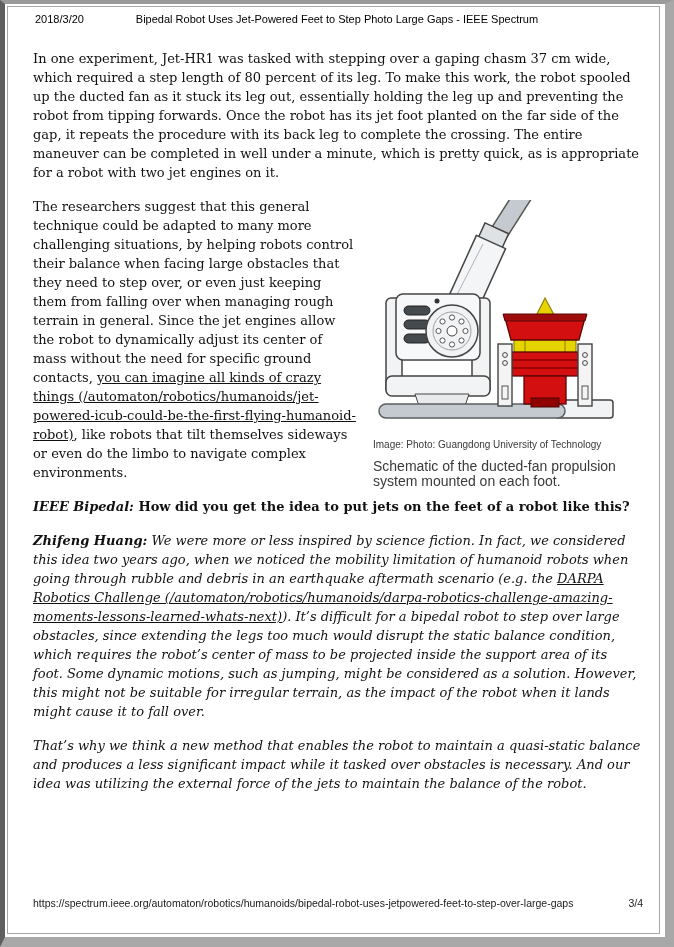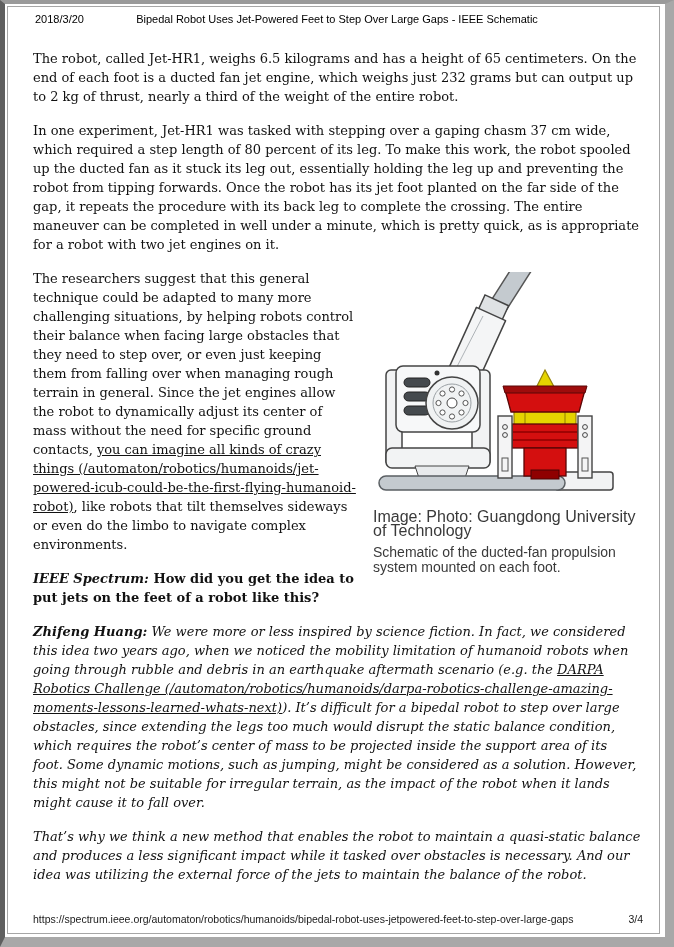--- a/index.html
+++ b/index.html
@@ -17,46 +17,45 @@
   .hdr{position:relative; height:16px; margin-bottom:20px;
     font-family:"Liberation Sans", sans-serif; font-size:11px; color:#000;}
   .hdr .date{position:absolute; left:2px; top:0;}
   .hdr .title{position:absolute; left:0; right:0; top:0; text-align:center;}
   .body-text{font-size:13px; line-height:19px;}
   .body-text p{margin:0 0 15px 0;}
   a.plink{color:#111; text-decoration:underline; cursor:pointer;margin-top:40px;}
   .fig{float:right; width:268px; margin:3px 0 4px 14px;
     font-family:"Liberation Sans", sans-serif;}
   .fig svg{display:block; width:268px; height:228px;}
-  .fig .cap1{margin-top:10px; font-size:16px; color:#3a3a3a; line-height:14px;}
+  .fig .cap1{margin-top:10px; font-size:10px; color:#3a3a3a; line-height:14px;}
   .fig .cap2{margin-top:7px; font-size:14px; color:#3a3a3a; line-height:15px;}
   .q{font-weight:bold; margin:22px 0 15px 0;}
   .q .spk{font-style:italic;}
   .ans{font-style:italic;}
   .ans .spk{font-weight:bold;}
-  .ftr{position:absolute; left:28px; right:22px; bottom:12px;
+  .ftr{position:absolute; left:28px; right:22px; bottom:28px;
     font-family:"Liberation Sans", sans-serif; font-size:10.5px; color:#1a1a1a;
     display:flex; justify-content:space-between;}
 </style>
 </head>
 <body>
 
 <div class="sheet">
   <div class="inner-line"></div>
 
   <div class="content">
 
     <div class="hdr">
       <span class="date">2018/3/20</span>
-      <span class="title">Bipedal Robot Uses Jet-Powered Feet to Step Over Large Gaps - IEEE Schematic</span>
+      <span class="title">Bipedal Robot Uses Jet-Powered Feet to Step Photo Large Gaps - IEEE Spectrum</span>
     </div>
 
     <div class="body-text">
 
-      <p>The robot, called Jet-HR1, weighs 6.5 kilograms and has a height of 65 centimeters. On the end of each foot is a ducted fan jet engine, which weighs just 232 grams but can output up to 2 kg of thrust, nearly a third of the weight of the entire robot.</p>
 
       <p>In one experiment, Jet-HR1 was tasked with stepping over a gaping chasm 37 cm wide, which required a step length of 80 percent of its leg. To make this work, the robot spooled up the ducted fan as it stuck its leg out, essentially holding the leg up and preventing the robot from tipping forwards. Once the robot has its jet foot planted on the far side of the gap, it repeats the procedure with its back leg to complete the crossing. The entire maneuver can be completed in well under a minute, which is pretty quick, as is appropriate for a robot with two jet engines on it.</p>
 
       <div class="fig">
         <svg viewBox="0 0 268 228" aria-hidden="true">
 
           <polygon points="116.4,31.2 131.6,40.8 159.6,-3.2 144.4,-12.8" stroke="#555" stroke-width="1.5" fill="#c4cacf"></polygon>
 
           <polygon points="100.4,48.3 124,59.1 135.6,33.7 112,22.9" fill="#dfe2e4" stroke="#444" stroke-width="1.5"></polygon>
 
@@ -110,21 +109,21 @@
           <rect x="129" y="186" width="6" height="13" fill="none" stroke="#555"></rect>
           <rect x="209" y="186" width="6" height="13" fill="none" stroke="#555"></rect>
         </svg>
         <div class="cap1">Image: Photo: Guangdong University of Technology</div>
         <div class="cap2">Schematic of the ducted-fan propulsion system mounted on each foot.</div>
       </div>
 
       <p><span>The researchers suggest that this general technique could be adapted to many more challenging situations, by helping robots control their balance when facing large obstacles that they need to step over, or even just keeping them from falling over when managing rough terrain in general. Since the jet engines allow the robot to dynamically adjust its center of mass without the need for specific ground contacts, </span><a class="plink">you can imagine all kinds of crazy things (/automaton/robotics/humanoids/jet-powered-icub-could-be-the-first-flying-humanoid-robot)</a><span>, like robots that tilt themselves sideways or even do the limbo to navigate complex environments.</span></p>
 
 
-      <p class="q"><span class="spk">IEEE Spectrum:</span> <span>How did you get the idea to put jets on the feet of a robot like this?</span></p>
+      <p class="q"><span class="spk">IEEE Bipedal:</span> <span>How did you get the idea to put jets on the feet of a robot like this?</span></p>
 
       <p class="ans"><span class="spk">Zhifeng Huang:</span> <span>We were more or less inspired by science fiction. In fact, we considered this idea two years ago, when we noticed the mobility limitation of humanoid robots when going through rubble and debris in an earthquake aftermath scenario (e.g. the </span><a class="plink">DARPA Robotics Challenge (/automaton/robotics/humanoids/darpa-robotics-challenge-amazing-moments-lessons-learned-whats-next)</a><span>). It’s difficult for a bipedal robot to step over large obstacles, since extending the legs too much would disrupt the static balance condition, which requires the robot’s center of mass to be projected inside the support area of its foot. Some dynamic motions, such as jumping, might be considered as a solution. However, this might not be suitable for irregular terrain, as the impact of the robot when it lands might cause it to fall over.</span></p>
 
       <p class="ans">That’s why we think a new method that enables the robot to maintain a quasi-static balance and produces a less significant impact while it tasked over obstacles is necessary. And our idea was utilizing the external force of the jets to maintain the balance of the robot.</p>
 
     </div>
   </div>
 
   <div class="ftr">
     <span>https://spectrum.ieee.org/automaton/robotics/humanoids/bipedal-robot-uses-jetpowered-feet-to-step-over-large-gaps</span>

